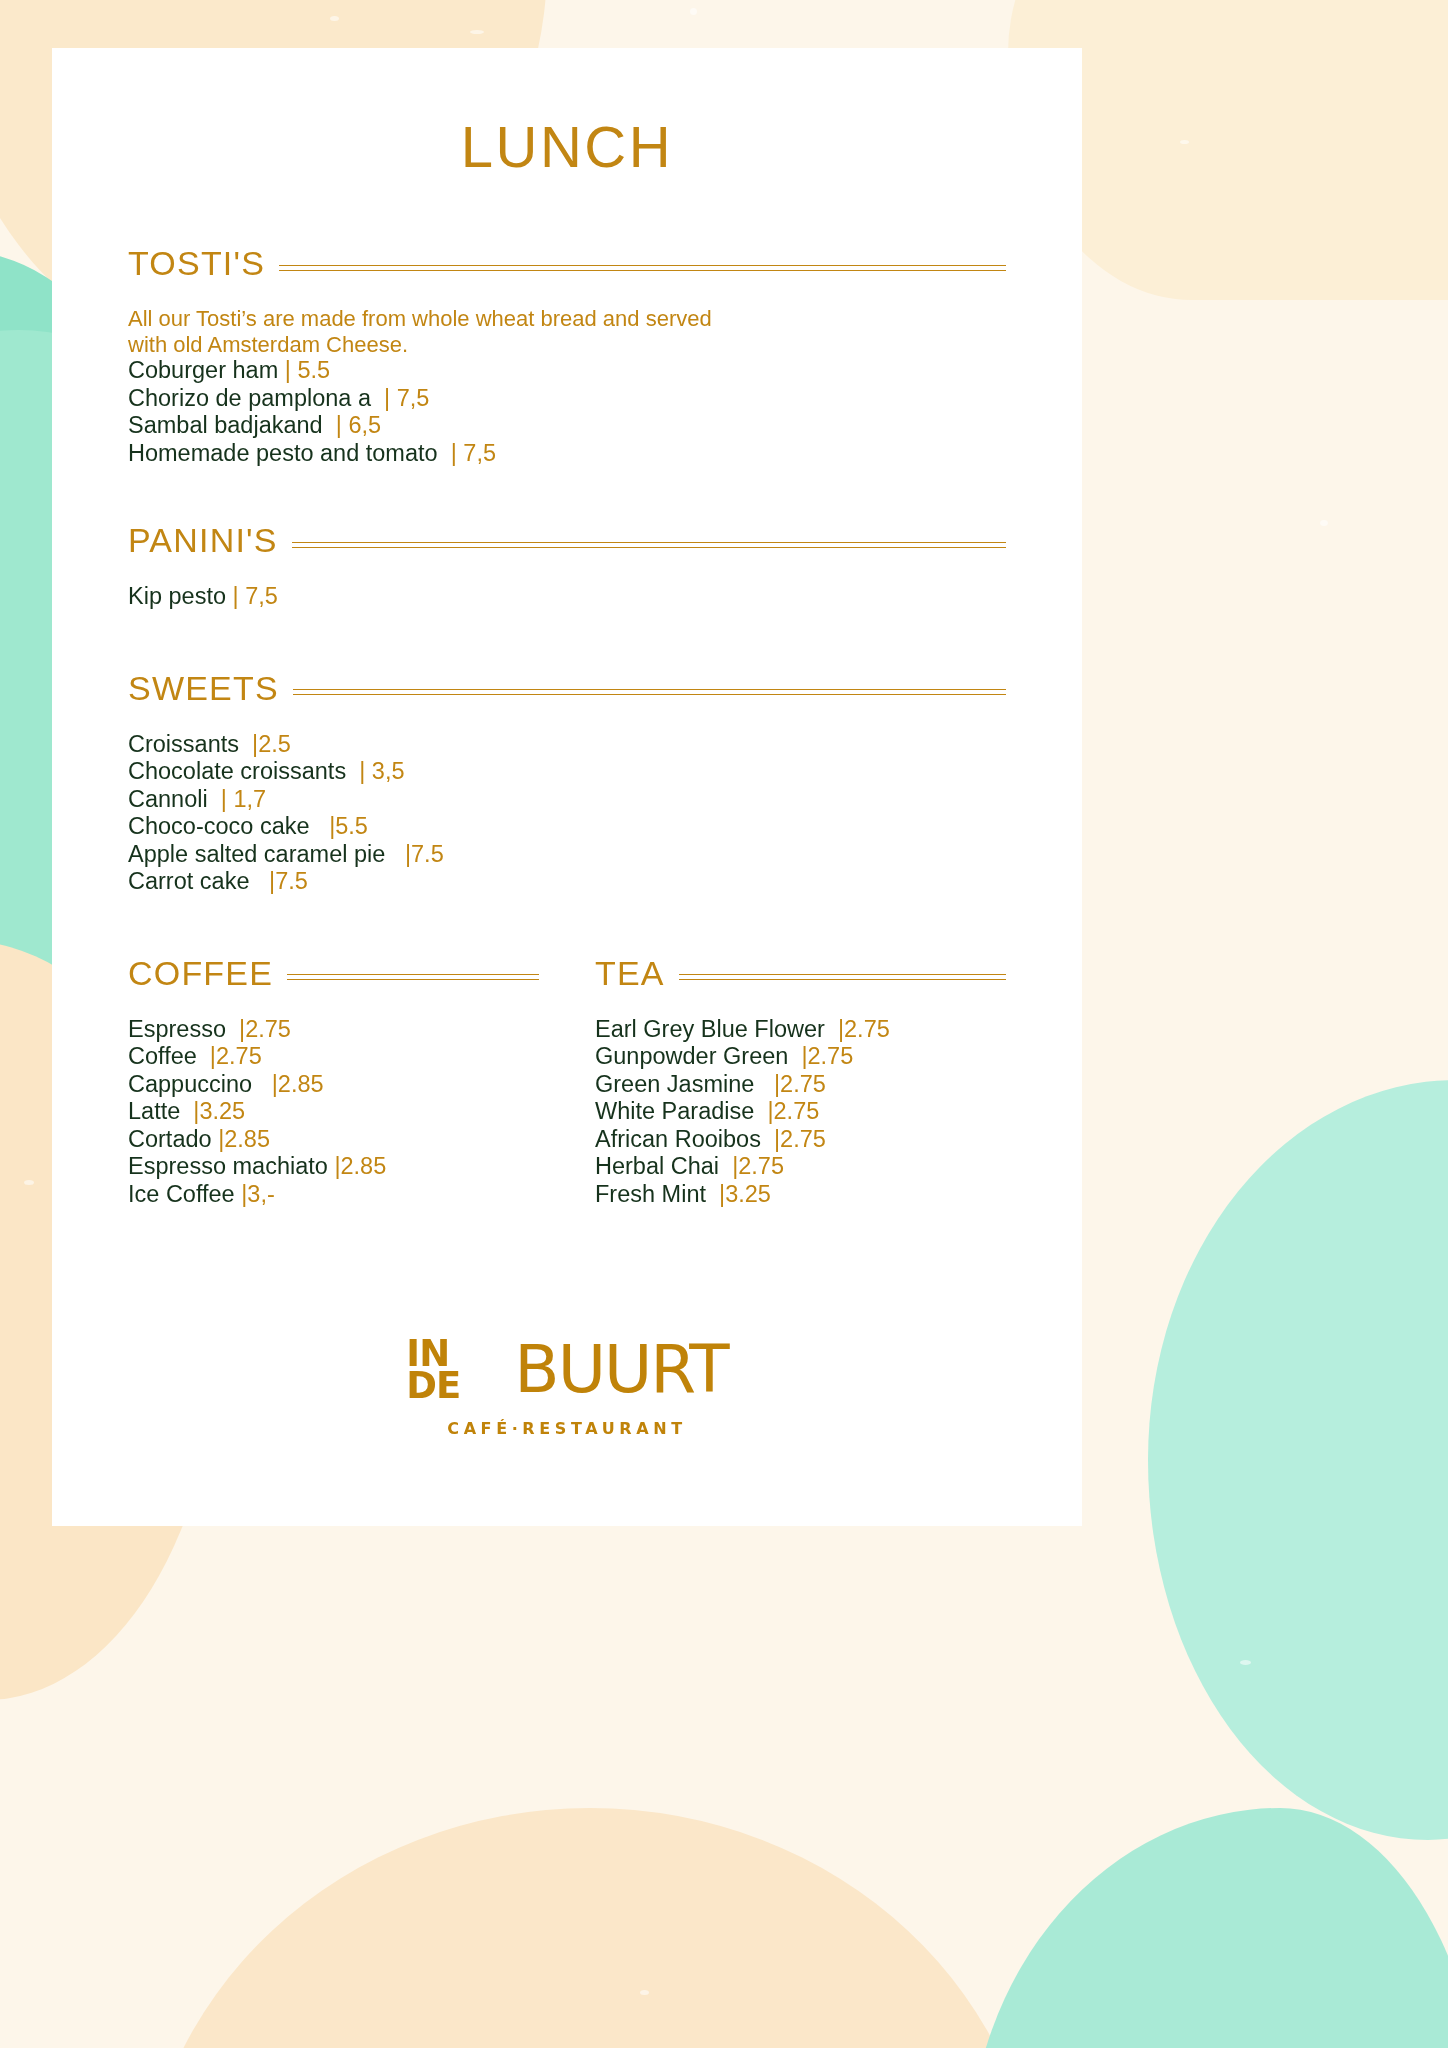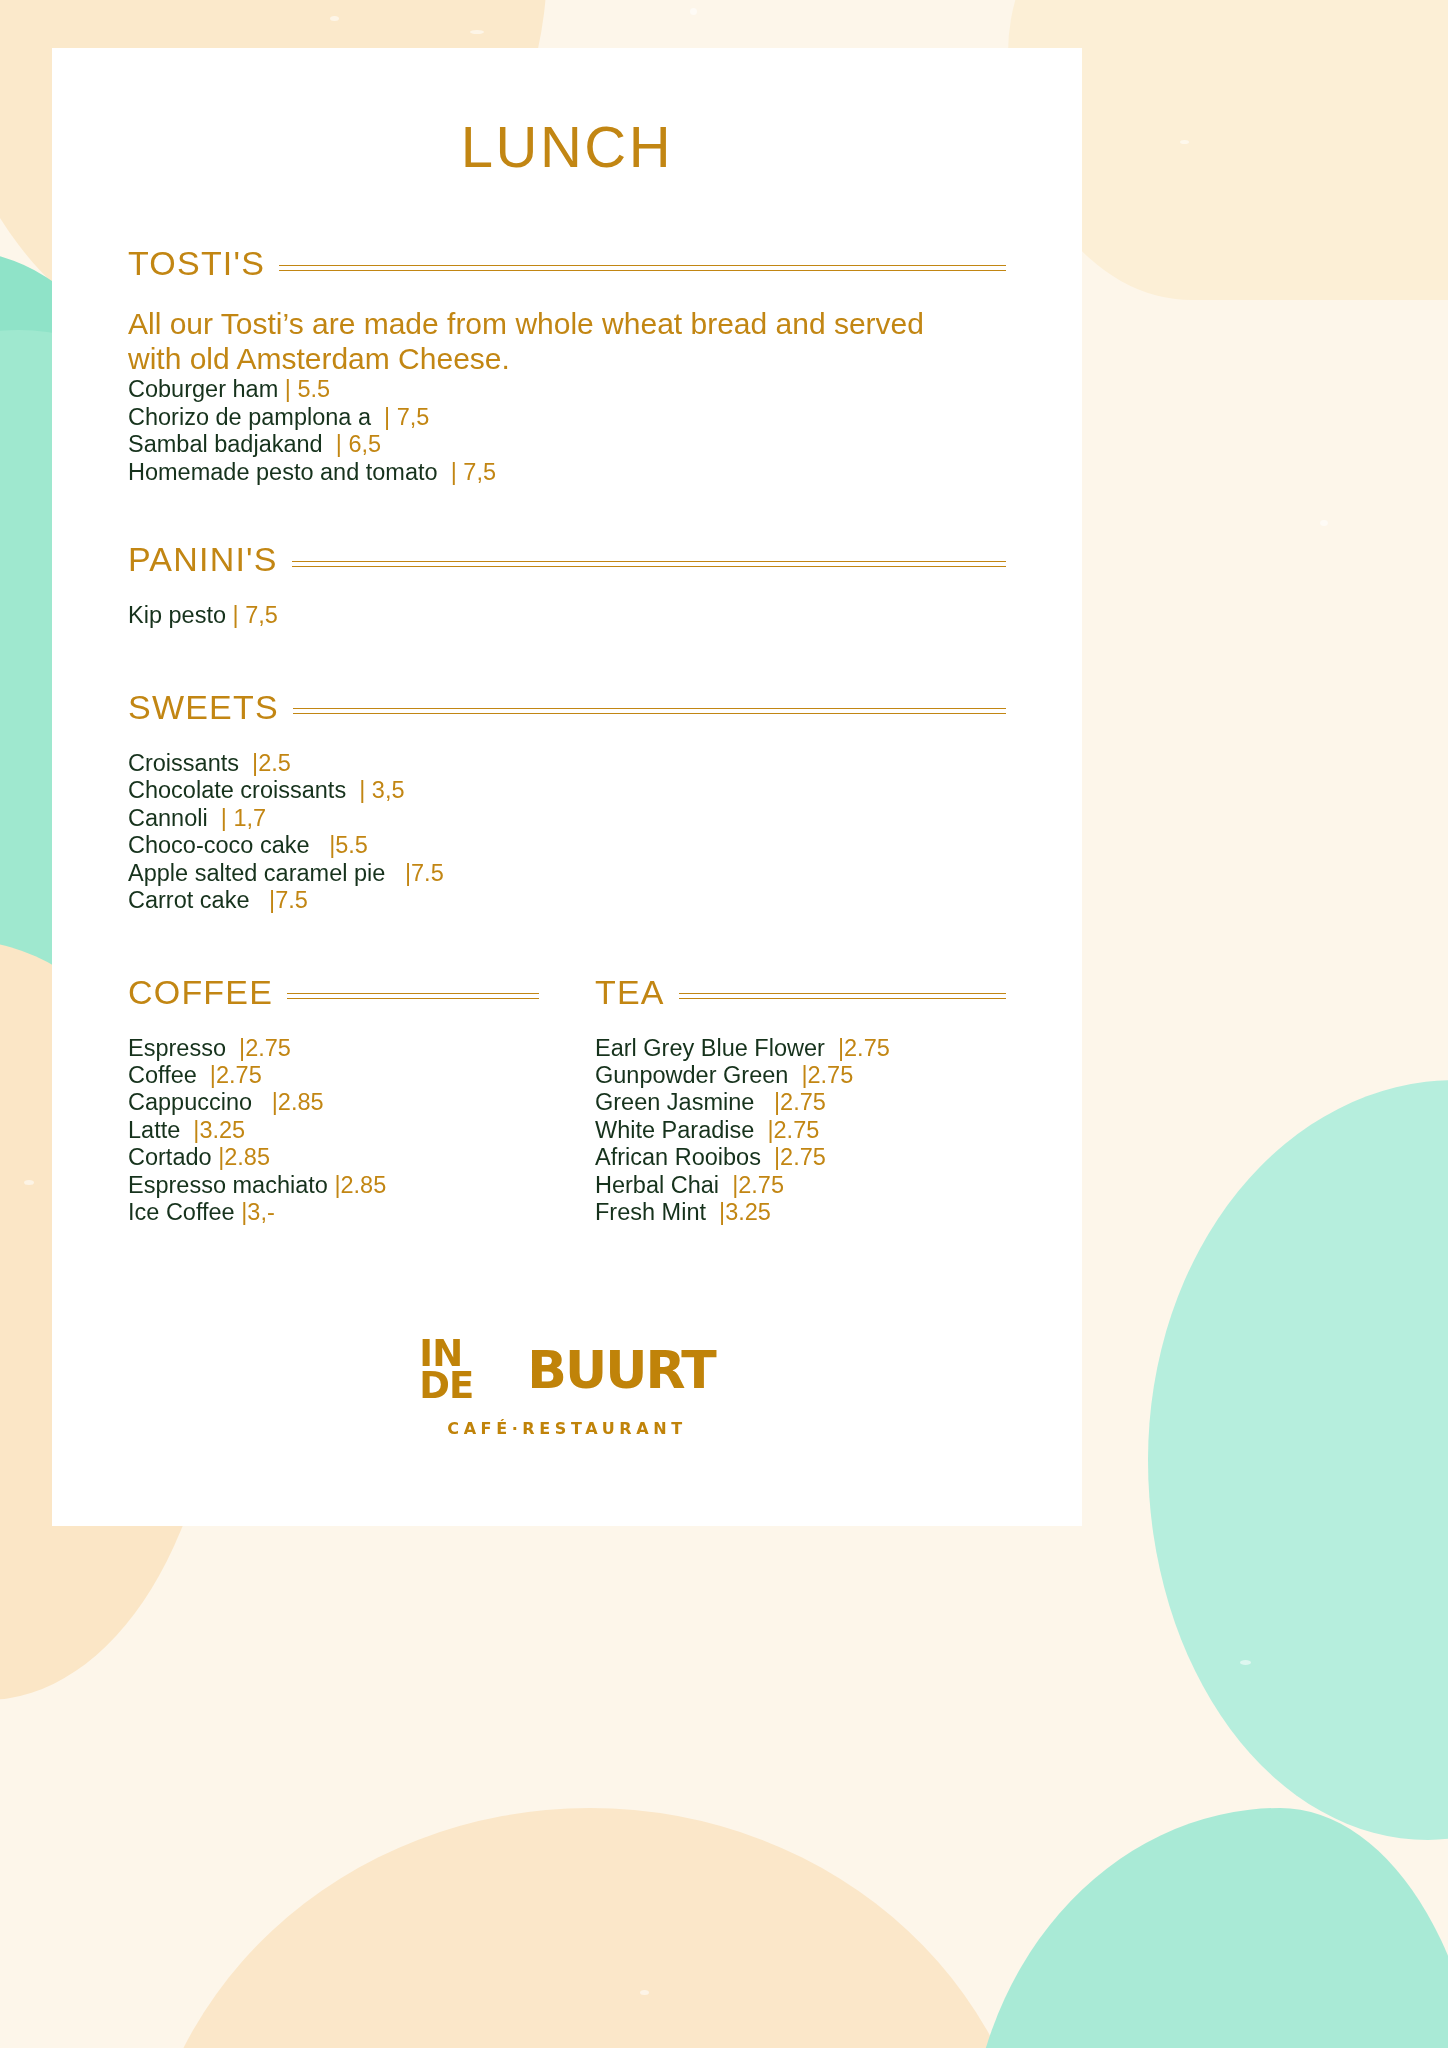--- a/index.html
+++ b/index.html
@@ -151,21 +151,21 @@
   .item {
     font-size: 23.5px;
     line-height: 1.17;
     color: #16321c;
     white-space: pre;
   }
   .item .price {
     color: #c28613;
   }
   .blurb {
-    font-size: 30px;
+    font-size: 22px;
     line-height: 1.17;
     color: #c28613;
   }
 
   
   #sec-tostis { margin-top: 70px; }
   #sec-paninis { margin-top: 56px; }
   #sec-sweets { margin-top: 60px; }
   #bottom-cols { margin-top: 60px; display: flex; gap: 56px; }
   #bottom-cols .col { flex: 1 1 0; min-width: 0; }
@@ -191,22 +191,22 @@
   }
   .logo-small {
     color: #c08309;
     font-size: 37px;
     font-weight: bold;
     letter-spacing: -1px;
     font-family: "DejaVu Sans", sans-serif;
   }
   .logo-big {
     color: #c08309;
-    font-size: 52px;
-    font-weight: bold;
+    font-size: 66px;
+    font-weight: normal;
     letter-spacing: -2px;
     font-family: "DejaVu Sans", sans-serif;
     line-height: .86;
     margin-left: 48px;
   }
   .logo-sub {
     margin-top: 16px;
     color: #c08309;
     font-size: 16px;
     letter-spacing: 4.6px;

